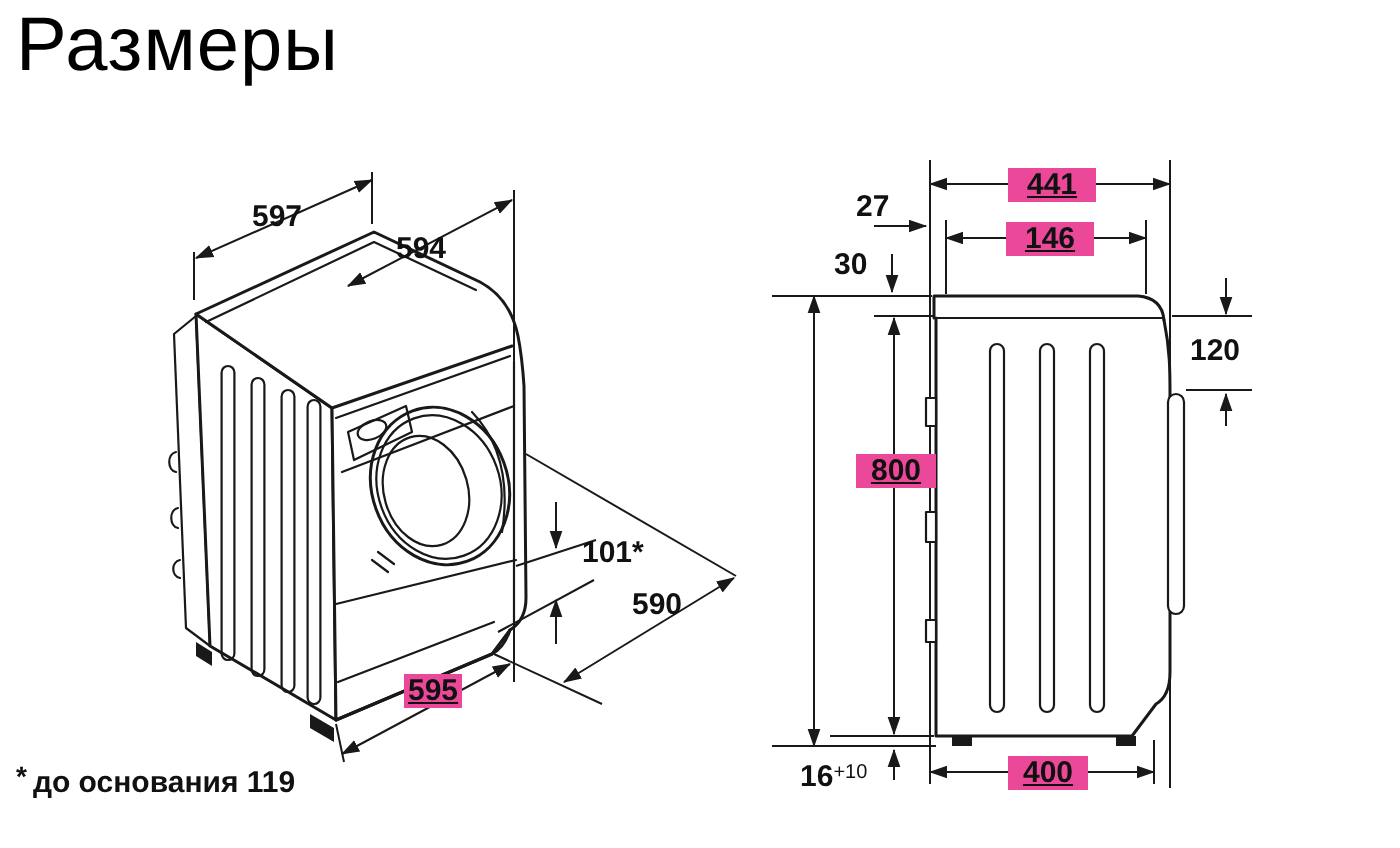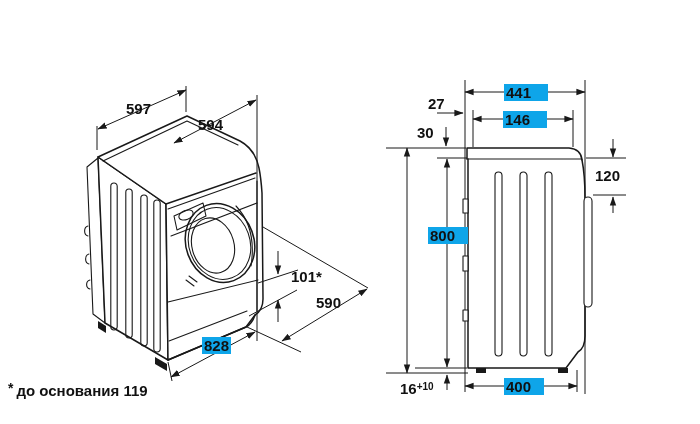--- a/index.html
+++ b/index.html
@@ -2,37 +2,38 @@
 <html><head>
 <meta charset="utf-8">
 <style>
   html,body{margin:0;padding:0;background:#fff;}
   .stage{position:relative;width:700px;height:424px;background:#fff;overflow:hidden;
          font-family:"Liberation Sans",sans-serif;color:#111;}
   .title{position:absolute;left:8px;top:2px;margin:0;font-size:38px;font-weight:400;
          letter-spacing:.5px;color:#000;}
   svg{position:absolute;left:0;top:0;}
   .lbl{position:absolute;font-size:15px;font-weight:700;line-height:17px;white-space:nowrap;color:#111;}
-  .bg{background:#0ea5e9;padding:0 2px;}
+  .bg{background:#ec4899;text-align:center;padding:0 2px;text-decoration:underline;}
   .two{line-height:16px;}
-  .lbl sup{font-size:10px;font-weight:700;vertical-align:4px;}
+  .lbl sup{font-size:10px;font-weight:400;vertical-align:4px;}
   .lbl .mark{font-size:14px;vertical-align:3px;margin-right:3px;}
   
   .o{fill:none;stroke:#191919;stroke-width:1.5;stroke-linejoin:round;stroke-linecap:round;}
   .ow{fill:#fff;stroke:#191919;stroke-width:1.5;stroke-linejoin:round;}
   .t{fill:none;stroke:#191919;stroke-width:1.1;stroke-linejoin:round;stroke-linecap:round;}
   .tw{fill:#fff;stroke:#191919;stroke-width:1.1;stroke-linejoin:round;}
   .d{fill:none;stroke:#191919;stroke-width:1;}
   .f{fill:#191919;stroke:none;}
 </style>
 </head>
 <body>
 
 <div class="stage">
 
+  <h1 class="title">Размеры</h1>
 
   <svg width="700" height="424" viewBox="0 0 700 424">
     <defs>
       <marker id="ah" viewBox="0 0 10 8" refX="8.6" refY="4" markerWidth="10" markerHeight="8" orient="auto-start-reverse">
         <path d="M0,0.8 L9.2,4 L0,7.2 Z" fill="#191919"></path>
       </marker>
     </defs>
 
     <g>
 
@@ -127,21 +128,21 @@
       <rect class="tw" x="584" y="197" width="8" height="110" rx="4"></rect>
       <rect class="f" x="476" y="368" width="10" height="5"></rect>
       <rect class="f" x="558" y="368" width="10" height="5"></rect>
     </g>
   </svg>
 
   <div class="lbl" style="left:126px;top:100px">597</div>
   <div class="lbl" style="left:198px;top:116px">594</div>
   <div class="lbl" style="left:291px;top:268px">101*</div>
   <div class="lbl" style="left:316px;top:294px">590</div>
-  <div class="lbl bg" style="left:202px;top:337px">828</div>
+  <div class="lbl bg" style="left:202px;top:337px">595</div>
   <div class="lbl" style="left:8px;top:380px">
     <span class="mark">*</span><span>до основания 119</span>
   </div>
 
   <div class="lbl bg" style="left:504px;top:84px;width:40px">441</div>
   <div class="lbl bg" style="left:503px;top:111px;width:40px">146</div>
   <div class="lbl" style="left:428px;top:95px">27</div>
   <div class="lbl" style="left:417px;top:124px">30</div>
   <div class="lbl" style="left:595px;top:167px">120</div>
   <div class="lbl bg" style="left:428px;top:227px;width:36px">800</div>

